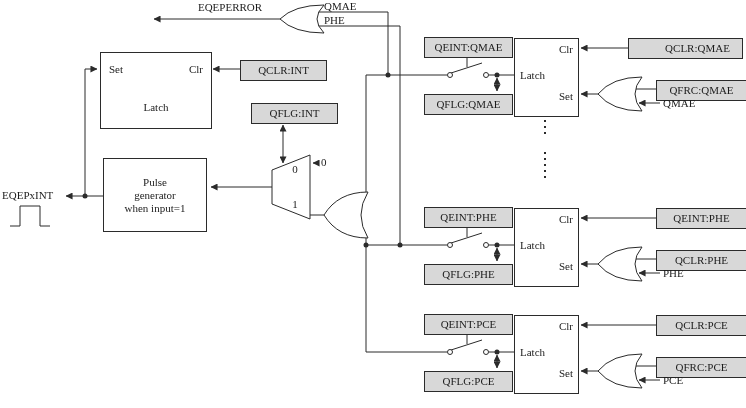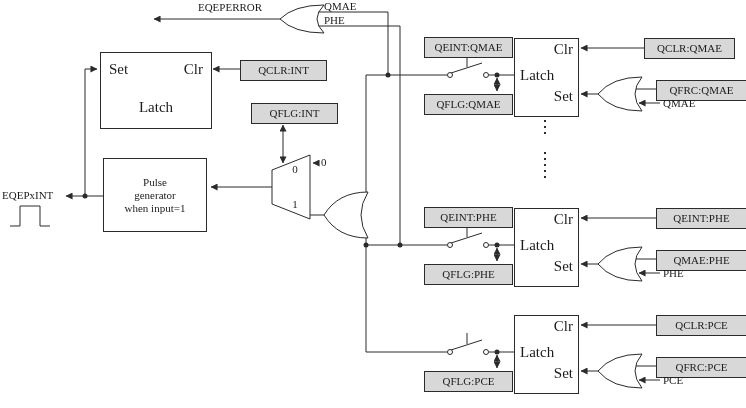--- a/index.html
+++ b/index.html
@@ -3,21 +3,21 @@
 <meta charset="utf-8">
 <style>
   html,body{margin:0;padding:0;background:#ffffff;}
   .stage{position:relative;width:746px;height:408px;background:#ffffff;
          font-family:Liberation Serif, serif;color:#1c1c1c;overflow:hidden;}
   .stage svg{position:absolute;left:0;top:0;z-index:1;}
   .box,.reg,.lbl{position:absolute;z-index:2;font-size:11px;line-height:13px;}
   .box{border:1px solid #2b2b2b;background:#ffffff;display:flex;align-items:center;justify-content:center;text-align:center;}
   .reg{border:1px solid #2b2b2b;background:#d8d8d8;display:flex;align-items:center;justify-content:center;white-space:nowrap;}
   .lbl{white-space:nowrap;}
-  .inlbl{position:absolute;font-size:15px;line-height:13px;white-space:nowrap;z-index:3;}
+  .inlbl{position:absolute;font-size:11px;line-height:13px;white-space:nowrap;z-index:3;}
 </style>
 </head>
 <body>
 
 <div class="stage">
 
   <svg width="746" height="408" viewBox="0 0 746 408">
     <defs>
       <marker id="arr" viewBox="0 0 8 8" refX="7.5" refY="4" markerWidth="7" markerHeight="7" orient="auto-start-reverse">
         <path d="M0,0 L8,4 L0,8 Z" fill="#2b2b2b"></path>
@@ -142,35 +142,36 @@
   <div class="lbl" style="left:321px;top:156px;">0</div>
 
 
   <div class="reg" style="left:424px;top:37px;width:87px;height:19px;">QEINT:QMAE</div>
   <div class="reg" style="left:424px;top:94px;width:87px;height:19px;">QFLG:QMAE</div>
   <div class="box" style="left:514px;top:38px;width:63px;height:77px;">
     <span class="inlbl" style="right:5px;top:4px;">Clr</span>
     <span class="inlbl" style="left:5px;top:30px;">Latch</span>
     <span class="inlbl" style="right:5px;bottom:13px;">Set</span>
   </div>
-  <div class="reg" style="left:644px;top:38px;width:89px;height:19px;">QCLR:QMAE</div>
+  <div class="reg" style="left:628px;top:38px;width:89px;height:19px;padding-left:24px;">QCLR:QMAE</div>
   <div class="reg" style="left:656px;top:80px;width:89px;height:19px;">QFRC:QMAE</div>
   <div class="lbl" style="left:663px;top:97px;">QMAE</div>
 
   <div class="reg" style="left:424px;top:207px;width:87px;height:19px;text-align:right;">QEINT:PHE</div>
   <div class="reg" style="left:424px;top:264px;width:87px;height:19px;">QFLG:PHE</div>
   <div class="box" style="left:514px;top:208px;width:63px;height:77px;">
     <span class="inlbl" style="right:5px;top:4px;">Clr</span>
     <span class="inlbl" style="left:5px;top:30px;">Latch</span>
     <span class="inlbl" style="right:5px;bottom:13px;">Set</span>
   </div>
   <div class="reg" style="left:656px;top:208px;width:89px;height:19px;">QEINT:PHE</div>
-  <div class="reg" style="left:656px;top:250px;width:89px;height:19px;">QMAE:PHE</div>
+  <div class="reg" style="left:656px;top:250px;width:89px;height:19px;">QCLR:PHE</div>
   <div class="lbl" style="left:663px;top:267px;">PHE</div>
 
+  <div class="reg" style="left:424px;top:314px;width:87px;height:19px;">QEINT:PCE</div>
   <div class="reg" style="left:424px;top:371px;width:87px;height:19px;">QFLG:PCE</div>
   <div class="box" style="left:514px;top:315px;width:63px;height:77px;">
     <span class="inlbl" style="right:5px;top:4px;">Clr</span>
     <span class="inlbl" style="left:5px;top:30px;">Latch</span>
     <span class="inlbl" style="right:5px;bottom:13px;">Set</span>
   </div>
   <div class="reg" style="left:656px;top:315px;width:89px;height:19px;">QCLR:PCE</div>
   <div class="reg" style="left:656px;top:357px;width:89px;height:19px;">QFRC:PCE</div>
   <div class="lbl" style="left:663px;top:374px;">PCE</div>
 

